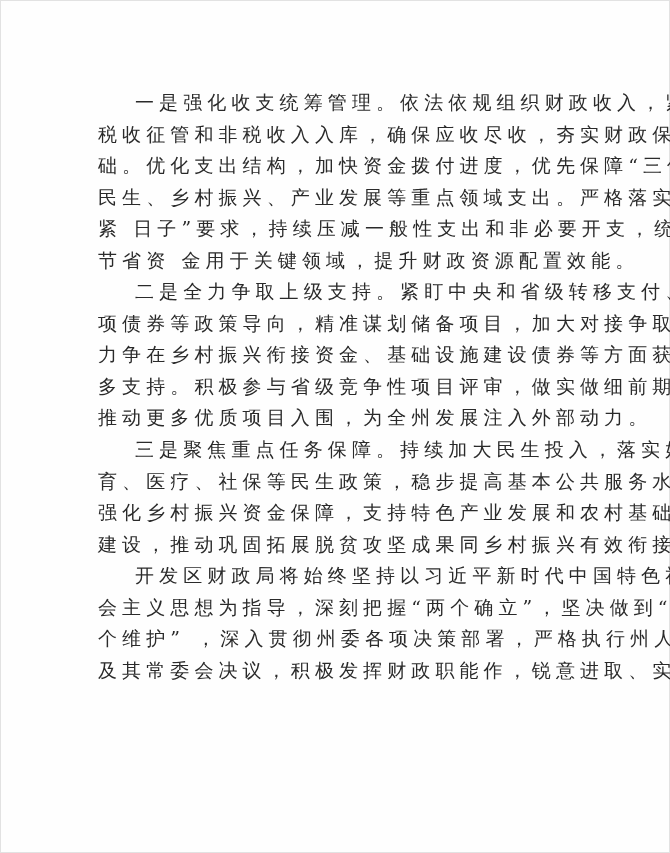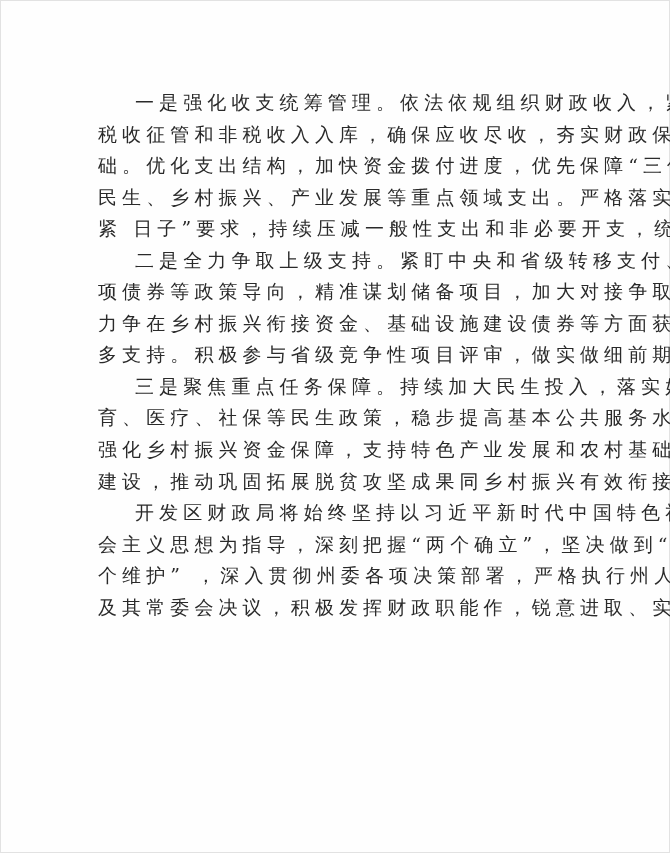--- a/index.html
+++ b/index.html
@@ -46,27 +46,29 @@
 
 <div class="page">
   <div class="text-block">
 
     <div>
       <div class="line indent">一是强化收支统筹管理。依法依规组织财政收入，紧盯</div>
       <div class="line">税收征管和非税收入入库，确保应收尽收，夯实财政保障基</div>
       <div class="line">础。优化支出结构，加快资金拨付进度，优先保障“三保” 、</div>
       <div class="line">民生、乡村振兴、产业发展等重点领域支出。严格落实“过</div>
       <div class="line">紧 日子”要求，持续压减一般性支出和非必要开支，统筹</div>
+      <div class="line">节省资 金用于关键领域，提升财政资源配置效能。</div>
     </div>
 
     <div>
       <div class="line indent">二是全力争取上级支持。紧盯中央和省级转移支付、专</div>
       <div class="line">项债券等政策导向，精准谋划储备项目，加大对接争取力度，</div>
       <div class="line">力争在乡村振兴衔接资金、基础设施建设债券等方面获得更</div>
       <div class="line">多支持。积极参与省级竞争性项目评审，做实做细前期准备，</div>
+      <div class="line">推动更多优质项目入围，为全州发展注入外部动力。</div>
     </div>
 
     <div>
       <div class="line indent">三是聚焦重点任务保障。持续加大民生投入，落实好教</div>
       <div class="line">育、医疗、社保等民生政策，稳步提高基本公共服务水平。</div>
       <div class="line">强化乡村振兴资金保障，支持特色产业发展和农村基础设施</div>
       <div class="line">建设，推动巩固拓展脱贫攻坚成果同乡村振兴有效衔接。</div>
     </div>
 
     <div>

